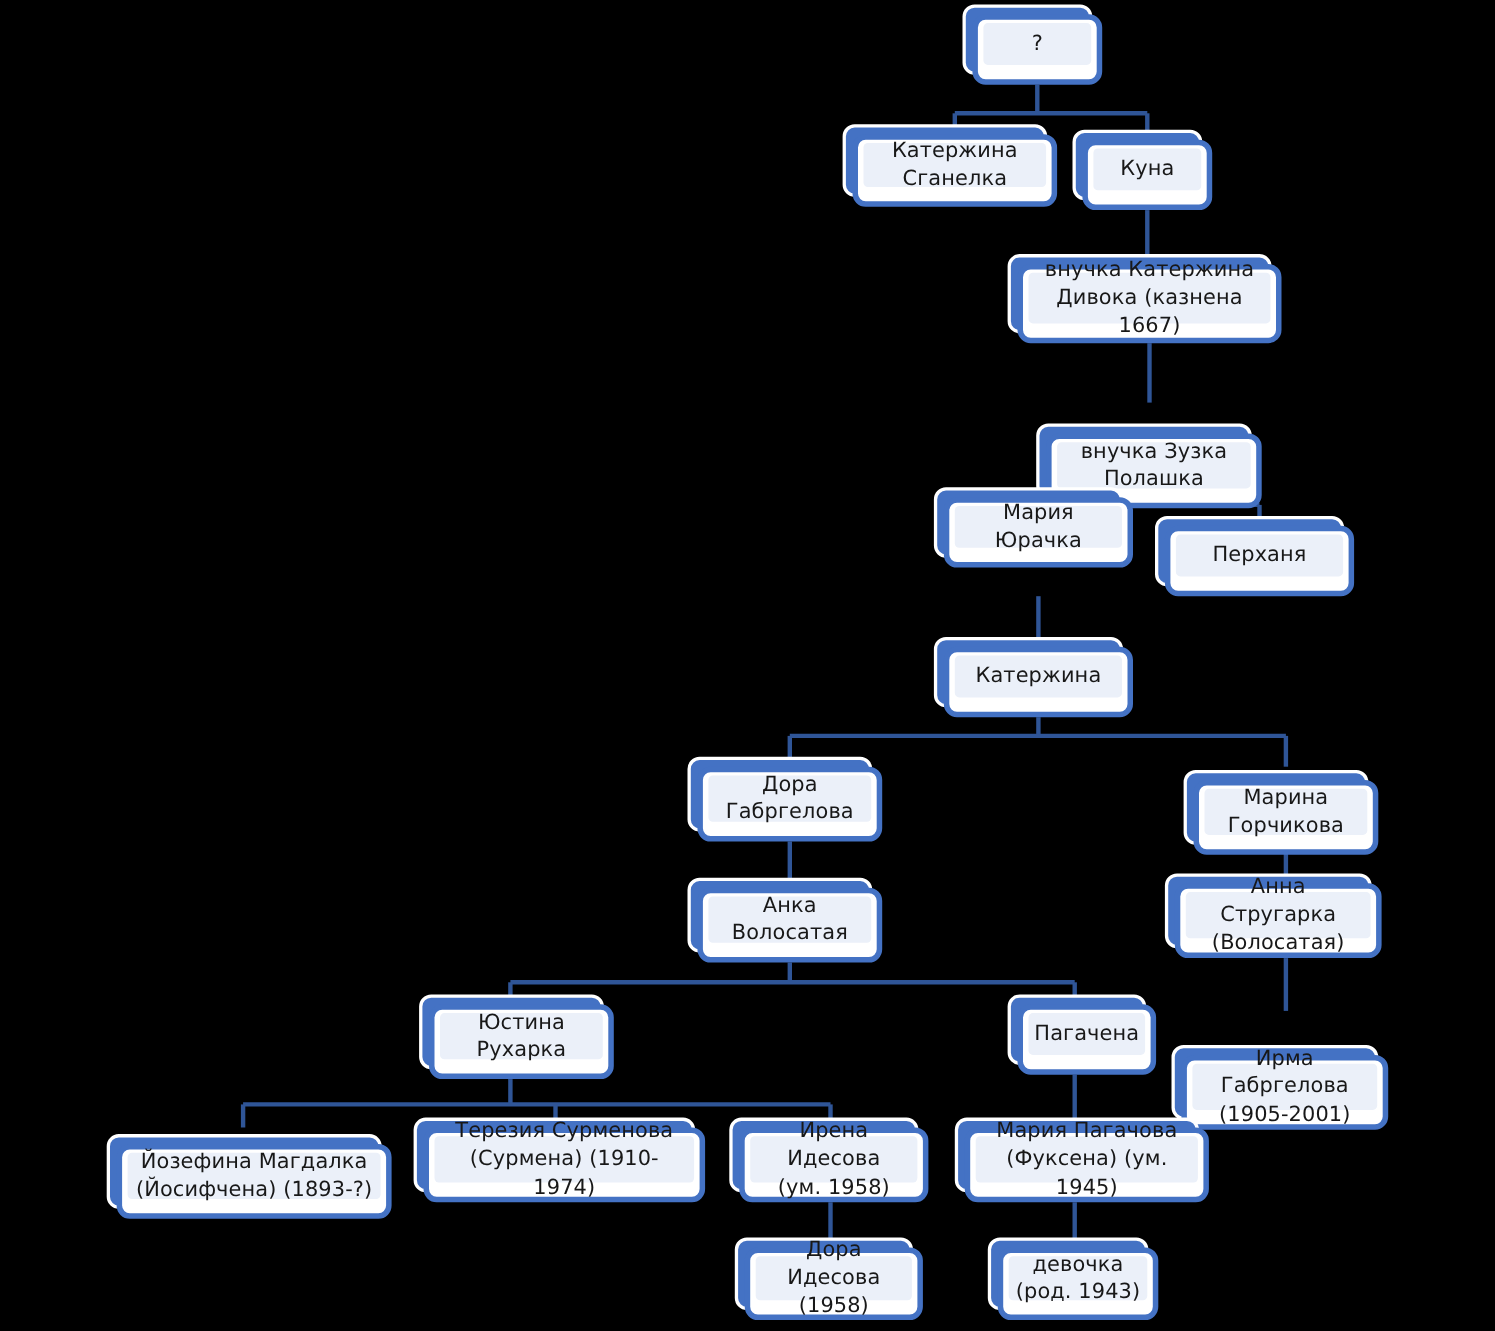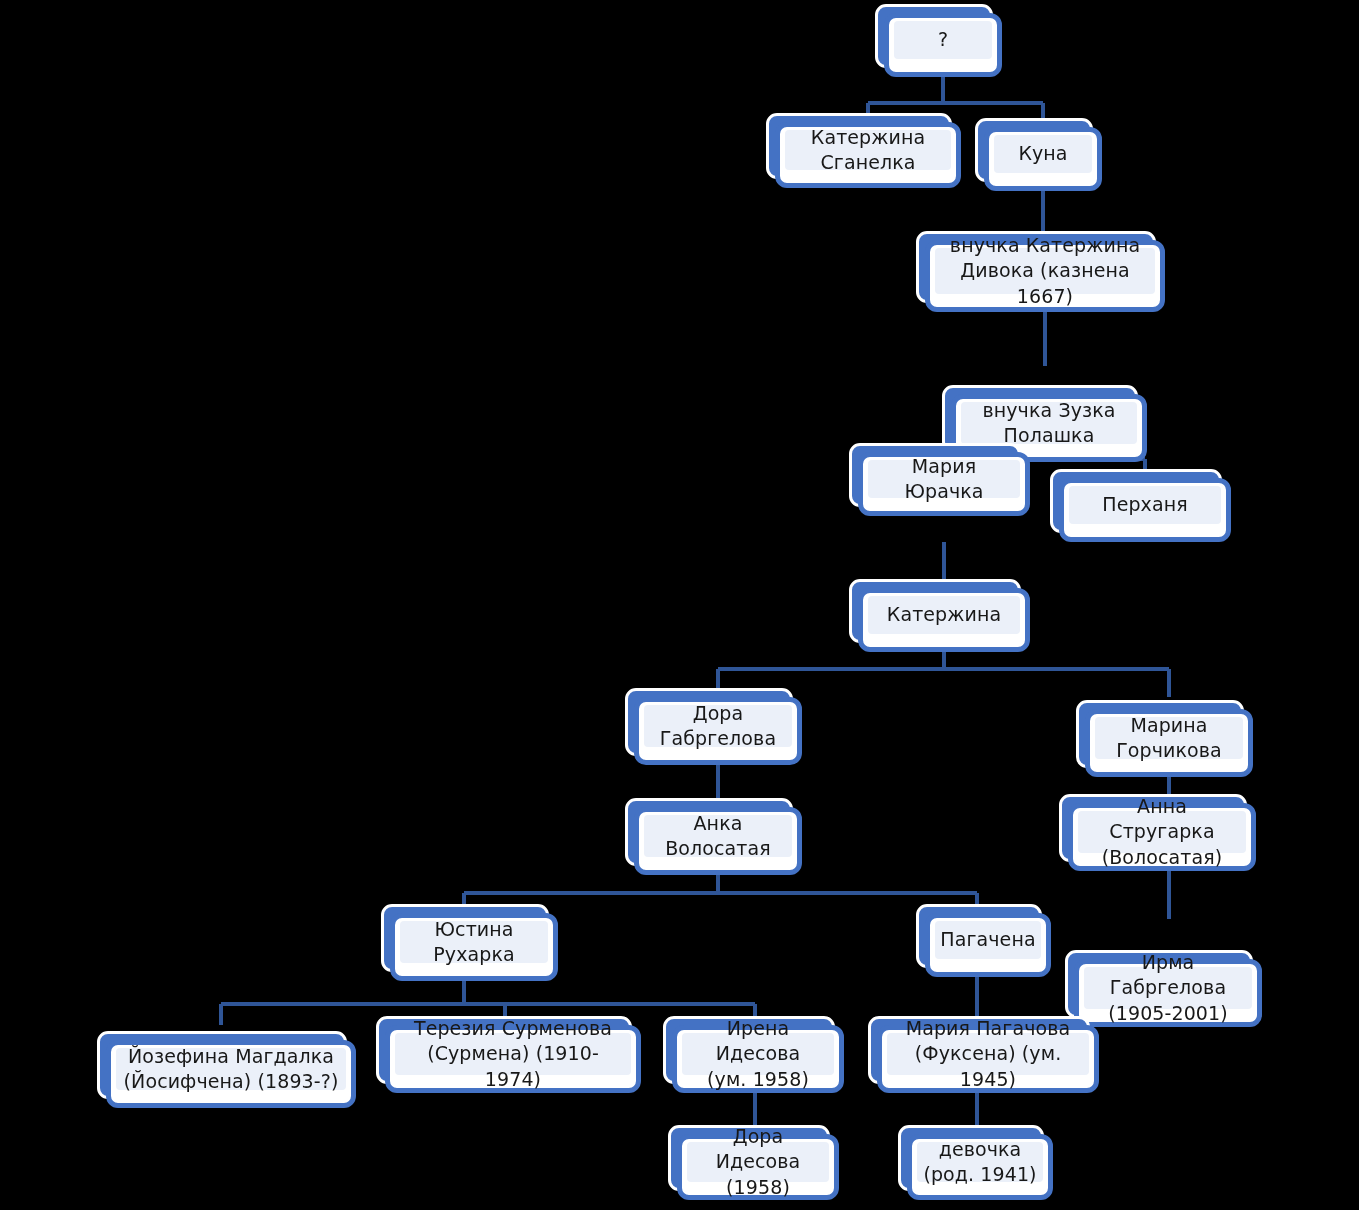--- a/index.html
+++ b/index.html
@@ -304,19 +304,19 @@
             <span class="label">Дора Идесова
 (1958)</span>
           </div>
         </div>
       </div>
       <div class="node" style="left: 907px; top: 1134px; width: 146px; height: 66px;">
         <div class="back"></div>
         <div class="front">
           <div class="panel">
             <span class="label">девочка
-(род. 1941)</span>
+(род. 1943)</span>
           </div>
         </div>
       </div>
     </div>
 
 </div>
 
 </body></html>

